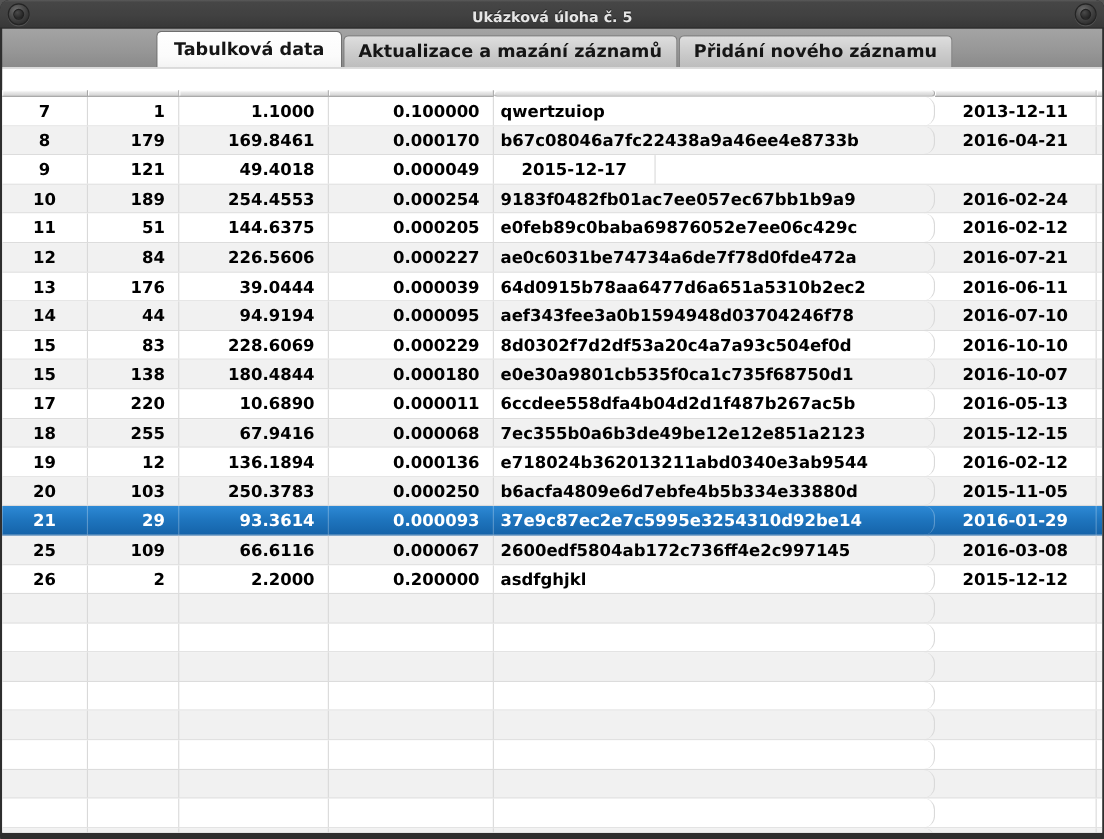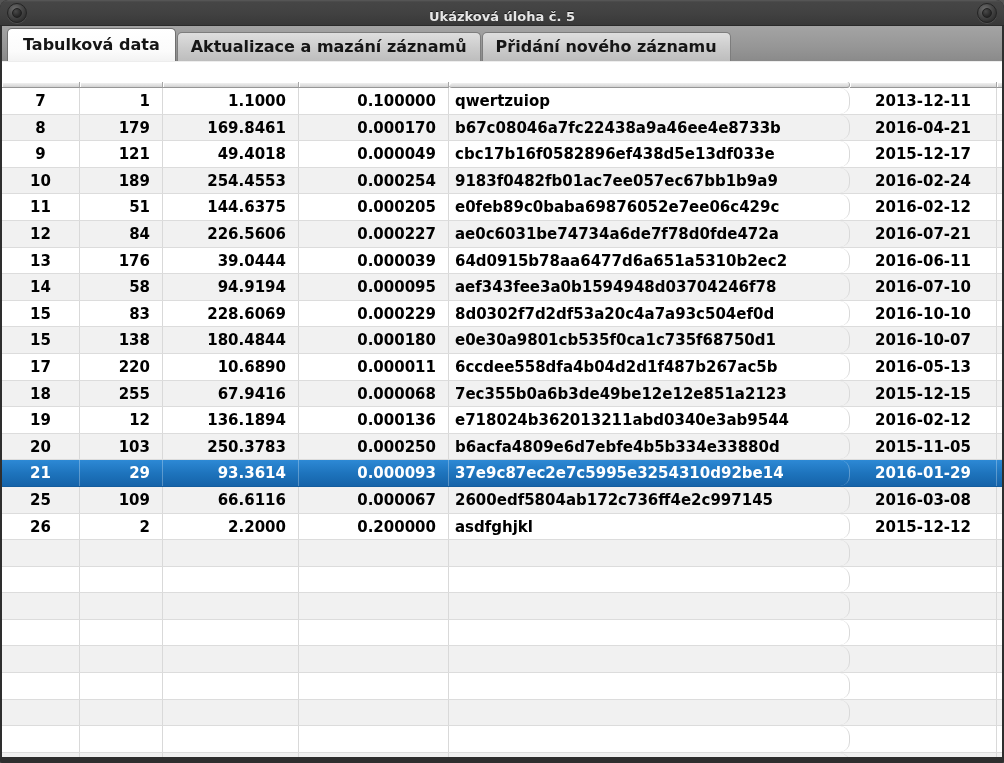--- a/index.html
+++ b/index.html
@@ -35,20 +35,21 @@
     background:radial-gradient(circle at 35% 30%, #4a4a4a, #262626 70%);
     border:1px solid #202020;
   }
 
   
   .tabbar{
     height:36px;
     background:linear-gradient(#a4a4a4 0%, #969696 60%, #8a8a8a 100%);
     display:flex; align-items:flex-end; padding-left:5px;
     border-bottom:1px solid #ededed;
+    justify-content:center;
   }
   .tab{
     font-size:16px; font-weight:bold; color:#161616; white-space:nowrap;
     background:linear-gradient(#dedede 0%, #cbcbcb 55%, #bdbdbd 100%);
     border:1px solid #7d7d7d; border-bottom:none;
     border-radius:5px 5px 0 0;
     padding:4px 13px 5px 13px; margin-right:1px; cursor:default;
   }
   .tab.active{
     background:linear-gradient(#ffffff 0%, #fbfbfb 70%, #f3f3f3 100%);
@@ -141,21 +142,20 @@
           <div class="td c3 a-right">0.000170</div>
           <div class="td c4 a-left">b67c08046a7fc22438a9a46ee4e8733b</div>
           <div class="td c5 a-center">2016-04-21</div>
           <div class="td c6"></div>
         </div>
         <div class="tr even">
           <div class="td c0 a-center">9</div>
           <div class="td c1 a-right">121</div>
           <div class="td c2 a-right">49.4018</div>
           <div class="td c3 a-right">0.000049</div>
-          <div class="td c4 a-left">cbc17b16f0582896ef438d5e13df033e</div>
           <div class="td c5 a-center">2015-12-17</div>
           <div class="td c6"></div>
         </div>
         <div class="tr odd">
           <div class="td c0 a-center">10</div>
           <div class="td c1 a-right">189</div>
           <div class="td c2 a-right">254.4553</div>
           <div class="td c3 a-right">0.000254</div>
           <div class="td c4 a-left">9183f0482fb01ac7ee057ec67bb1b9a9</div>
           <div class="td c5 a-center">2016-02-24</div>
@@ -183,21 +183,21 @@
           <div class="td c0 a-center">13</div>
           <div class="td c1 a-right">176</div>
           <div class="td c2 a-right">39.0444</div>
           <div class="td c3 a-right">0.000039</div>
           <div class="td c4 a-left">64d0915b78aa6477d6a651a5310b2ec2</div>
           <div class="td c5 a-center">2016-06-11</div>
           <div class="td c6"></div>
         </div>
         <div class="tr odd">
           <div class="td c0 a-center">14</div>
-          <div class="td c1 a-right">58</div>
+          <div class="td c1 a-right">44</div>
           <div class="td c2 a-right">94.9194</div>
           <div class="td c3 a-right">0.000095</div>
           <div class="td c4 a-left">aef343fee3a0b1594948d03704246f78</div>
           <div class="td c5 a-center">2016-07-10</div>
           <div class="td c6"></div>
         </div>
         <div class="tr even">
           <div class="td c0 a-center">15</div>
           <div class="td c1 a-right">83</div>
           <div class="td c2 a-right">228.6069</div>

